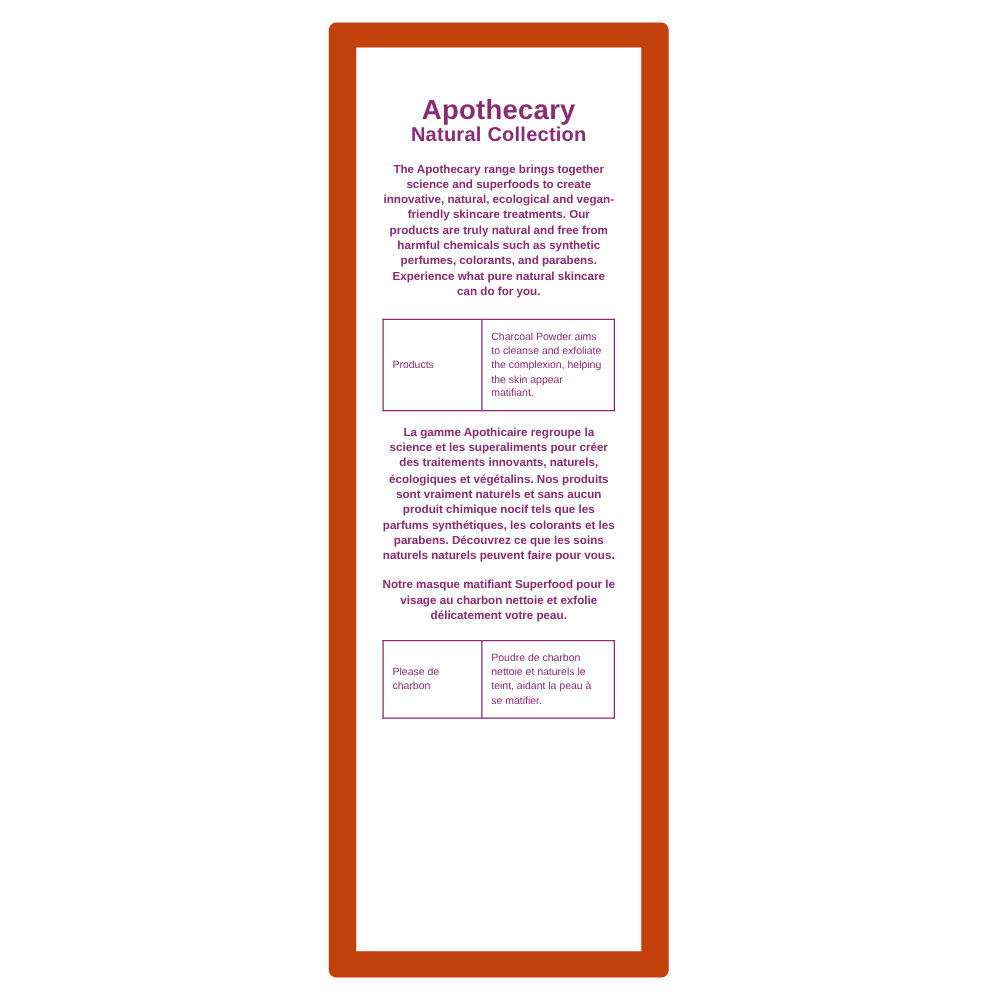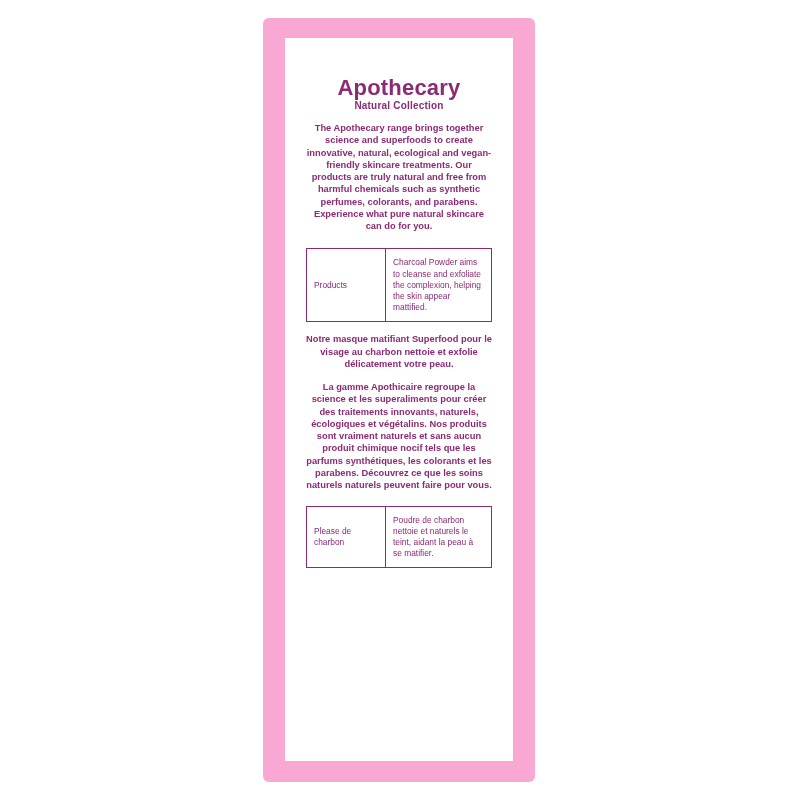--- a/index.html
+++ b/index.html
@@ -19,21 +19,21 @@
     overflow: hidden;
   }
 
   
   .package {
     position: absolute;
     left: 263px;
     top: 18px;
     width: 272px;
     height: 764px;
-    background: #f9a8d4;
+    background: #c2410c;
     border-radius: 6px;
     box-sizing: border-box;
   }
 
   
   .label {
     position: absolute;
     left: 22px;
     top: 20px;
     width: 228px;
@@ -52,21 +52,21 @@
 
   .brand-main {
     font-size: 22px;
     font-weight: bold;
     letter-spacing: 0.2px;
     line-height: 1.05;
     display: block;
   }
 
   .brand-sub {
-    font-size: 10px;
+    font-size: 16px;
     font-weight: bold;
     letter-spacing: 0.2px;
     line-height: 1.1;
     display: block;
     margin-top: 1px;
   }
 
   .para {
     color: #8c2a74;
     text-align: center;
@@ -124,27 +124,27 @@
         <span class="brand-main">Apothecary</span>
         <span class="brand-sub">Natural Collection</span>
       </div>
 
       <p class="para">The Apothecary range brings together science and superfoods to create innovative, natural, ecological and vegan-friendly skincare treatments. Our products are truly natural and free from harmful chemicals such as synthetic perfumes, colorants, and parabens. Experience what pure natural skincare can do for you.</p>
 
       <table class="ingredient-table">
         <tbody>
             <tr>
           <td class="name">Products</td>
-          <td class="desc">Charcoal Powder aims to cleanse and exfoliate the complexion, helping the skin appear mattified.</td>
+          <td class="desc">Charcoal Powder aims to cleanse and exfoliate the complexion, helping the skin appear matifiant.</td>
         </tr>
       </tbody>
         </table>
 
+      <p class="para">La gamme Apothicaire regroupe la science et les superaliments pour créer des traitements innovants, naturels, écologiques et végétalins. Nos produits sont vraiment naturels et sans aucun produit chimique nocif tels que les parfums synthétiques, les colorants et les parabens. Découvrez ce que les soins naturels naturels peuvent faire pour vous.</p>
       <p class="para">Notre masque matifiant Superfood pour le visage au charbon nettoie et exfolie délicatement votre peau.</p>
-      <p class="para">La gamme Apothicaire regroupe la science et les superaliments pour créer des traitements innovants, naturels, écologiques et végétalins. Nos produits sont vraiment naturels et sans aucun produit chimique nocif tels que les parfums synthétiques, les colorants et les parabens. Découvrez ce que les soins naturels naturels peuvent faire pour vous.</p>
 
       <table class="ingredient-table table-fr">
         <tbody>
             <tr>
           <td class="name">Please de charbon</td>
           <td class="desc">Poudre de charbon nettoie et naturels le teint, aidant la peau à se matifier.</td>
         </tr>
       </tbody>
         </table>
 

